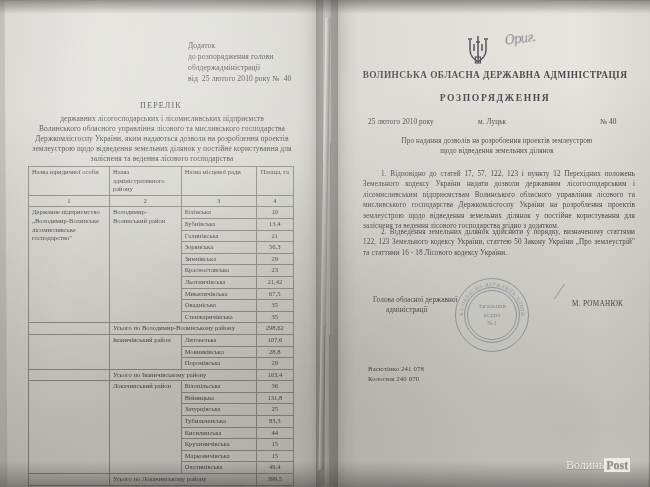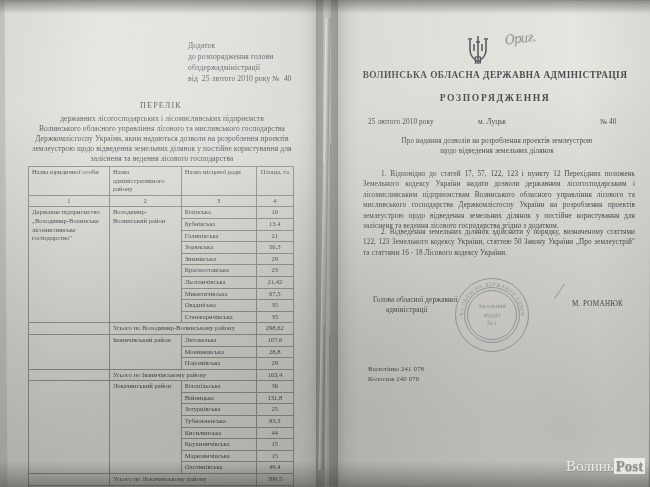--- a/index.html
+++ b/index.html
@@ -99,21 +99,21 @@
     position:absolute;inset:0;display:flex;flex-direction:column;
     align-items:center;justify-content:center;
     font-size:6.4px;line-height:8.4px;color:#4e5b6e;text-align:center;
     font-family:"Liberation Serif",serif;
   }
   .stamp svg{position:absolute;inset:0;}
   .stamp text{font-size:5.1px;fill:#54627a;letter-spacing:.5px;
     font-family:"Liberation Serif",serif;}
   
   .wm{
-    position:absolute;left:566px;top:458px;font-size:15px;
+    position:absolute;left:566px;top:458px;font-size:12px;
     font-family:"Liberation Serif",serif;color:#f2f1ee;opacity:.92;
     text-shadow:0 1px 1px rgba(0,0,0,.25);
   }
   .wm b{background:#f0efec;color:#8e8d88;padding:0 2px;font-weight:bold;}
   
   .shade{
     position:absolute;inset:0;pointer-events:none;
     background:radial-gradient(ellipse at 30% 12%,rgba(255,255,255,.22),transparent 55%),
                radial-gradient(ellipse at 88% 88%,rgba(40,38,34,.22),transparent 60%),
                radial-gradient(ellipse at 4% 96%,rgba(40,38,34,.26),transparent 55%);

